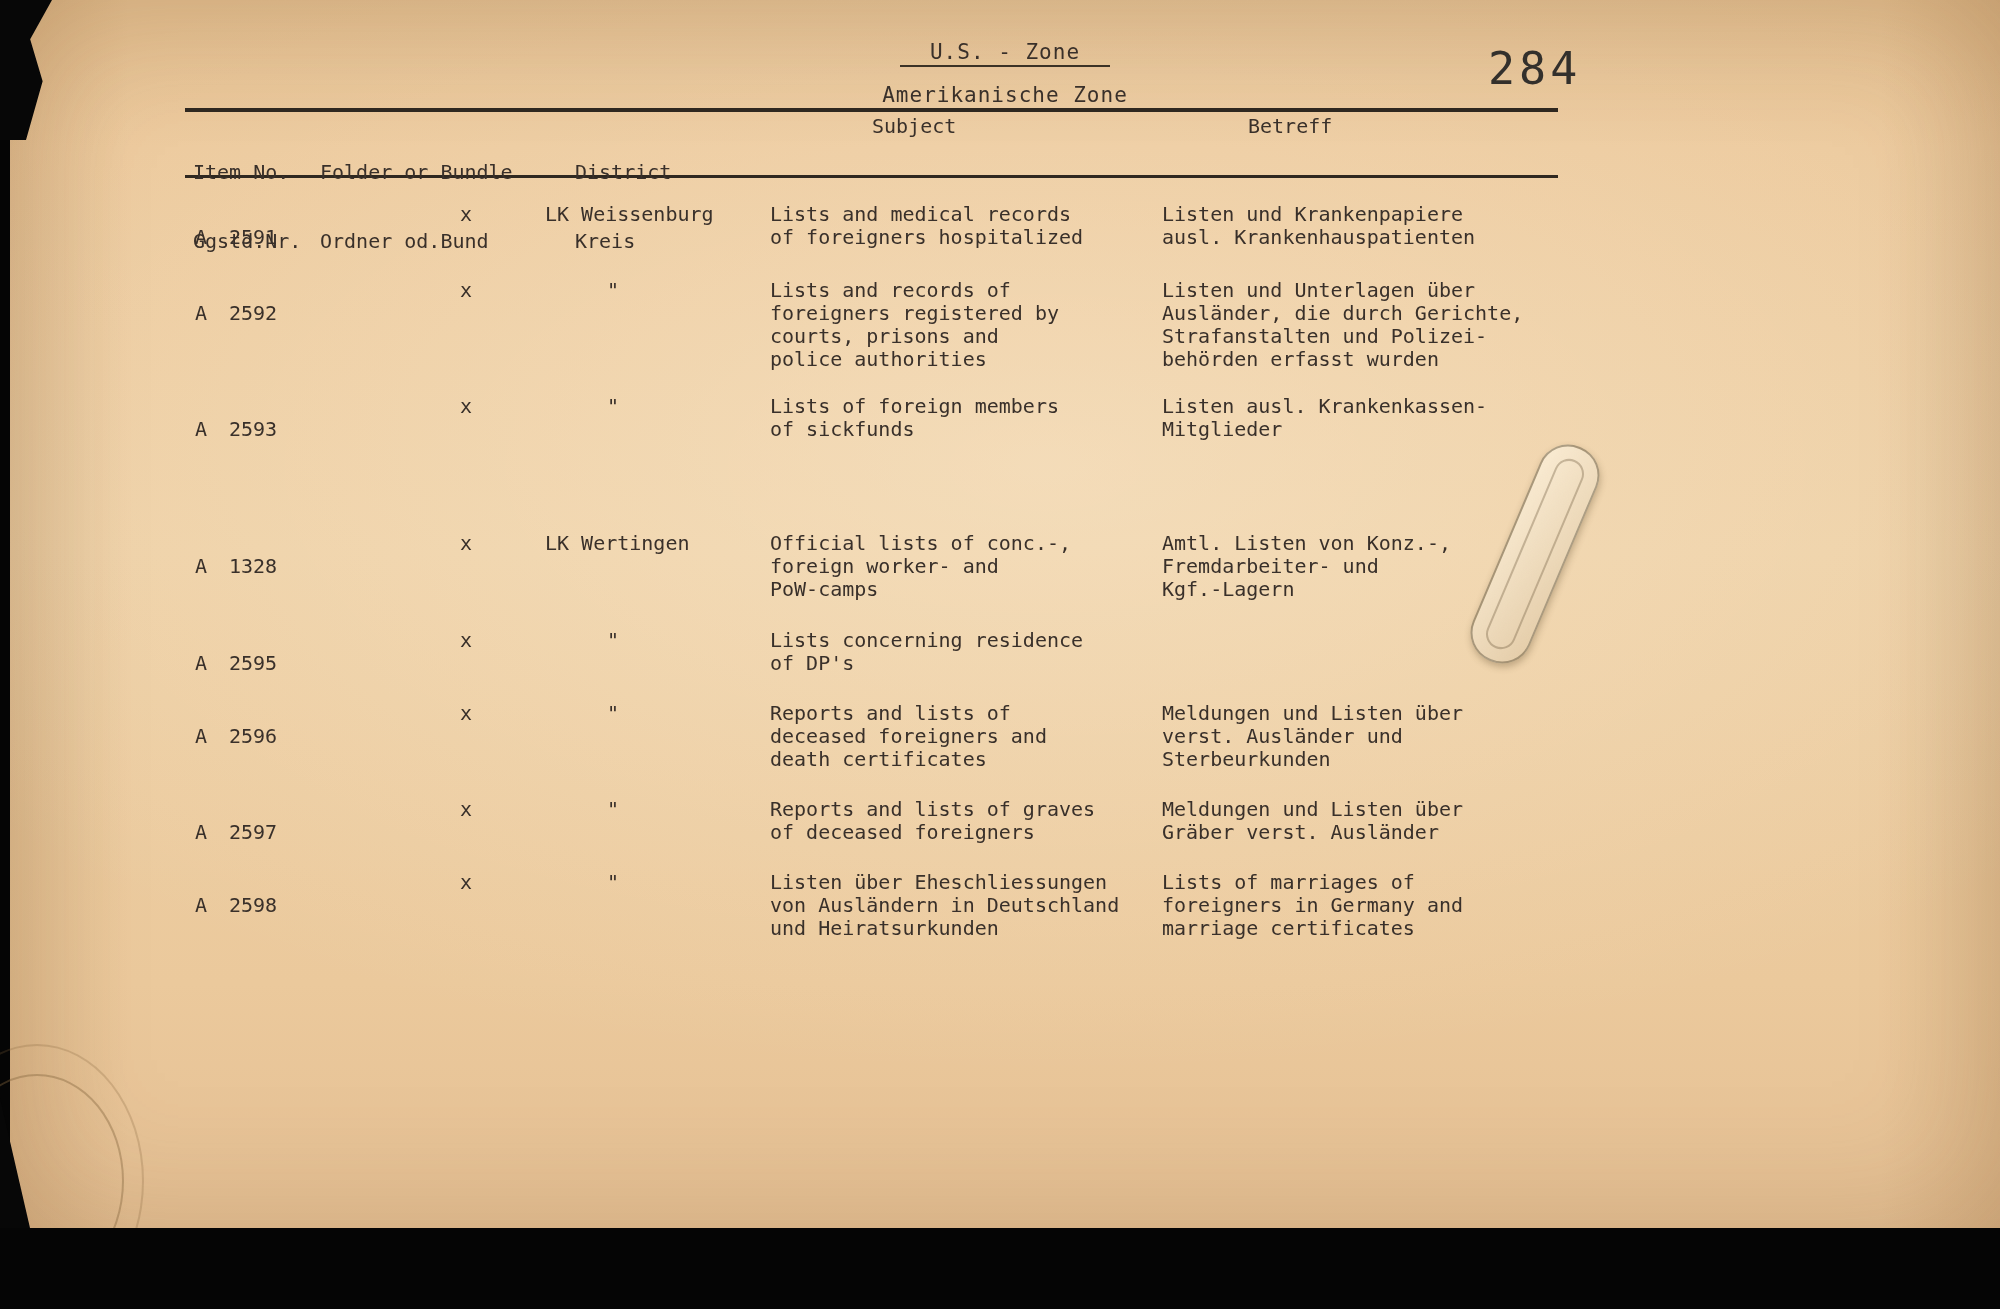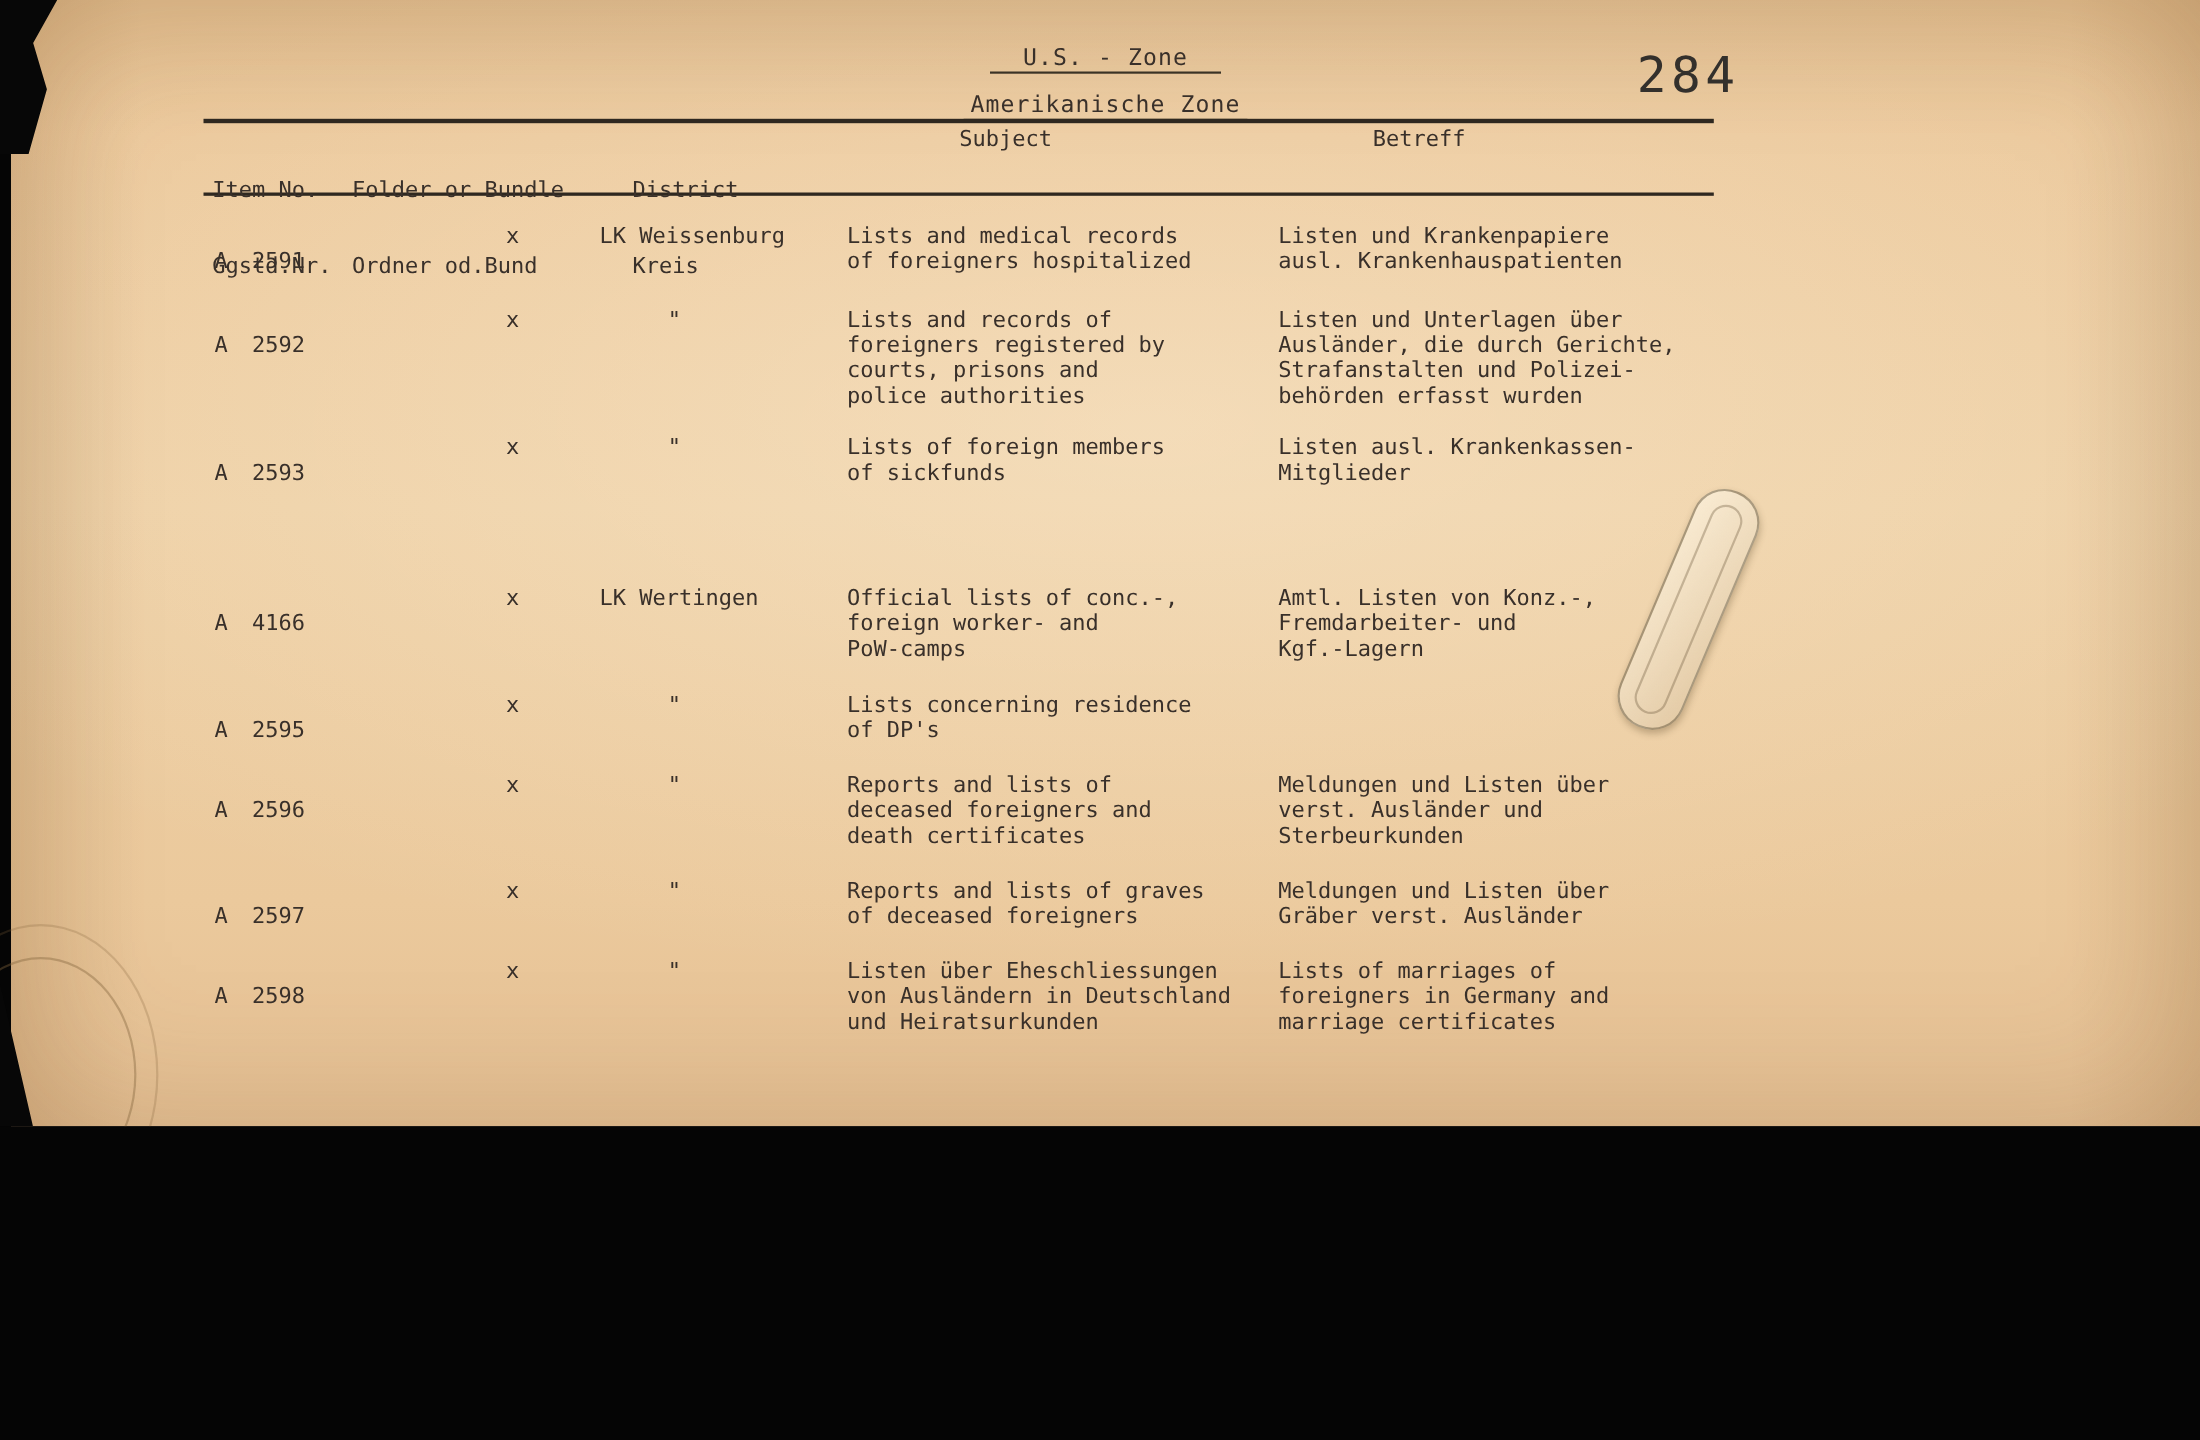--- a/index.html
+++ b/index.html
@@ -1,18 +1,18 @@
 <!DOCTYPE html>
 <html><head>
 <meta charset="utf-8">
 <style>
   html,body{margin:0;padding:0;background:#050505;}
   .scan{
     position:relative;
-    width:2000px;height:1024px;
+    width:2000px;height:1228px;
     background:#050505;
     overflow:hidden;
     font-family:"DejaVu Sans Mono","Liberation Mono",monospace;
     color:#39302a;
   }
   .paper{
     position:absolute;left:10px;top:0;right:0;bottom:0;
     background:
       radial-gradient(120% 90% at 52% 38%, rgba(255,244,224,0.35) 0%, rgba(255,244,224,0) 55%),
       linear-gradient(90deg, rgba(150,100,50,0.16) 0%, rgba(150,100,50,0) 6%, rgba(150,100,50,0) 94%, rgba(150,100,50,0.14) 100%),
@@ -153,21 +153,21 @@
     <div class="cell c-bundle">x</div>
     <div class="cell c-district ditto">"</div>
     <div class="cell c-subject">Lists of foreign members
 of sickfunds</div>
     <div class="cell c-betreff">Listen ausl. Krankenkassen-
 Mitglieder</div>
   </div>
 
   <div class="row">
     <div class="cell c-item">
-      <span class="letter">A</span><span class="num">4166</span>
+      <span class="letter">A</span><span class="num">1328</span>
     </div>
     <div class="cell c-bundle">x</div>
     <div class="cell c-district">LK Wertingen</div>
     <div class="cell c-subject">Official lists of conc.-,
 foreign worker- and
 PoW-camps</div>
     <div class="cell c-betreff">Amtl. Listen von Konz.-,
 Fremdarbeiter- und
 Kgf.-Lagern</div>
   </div>

